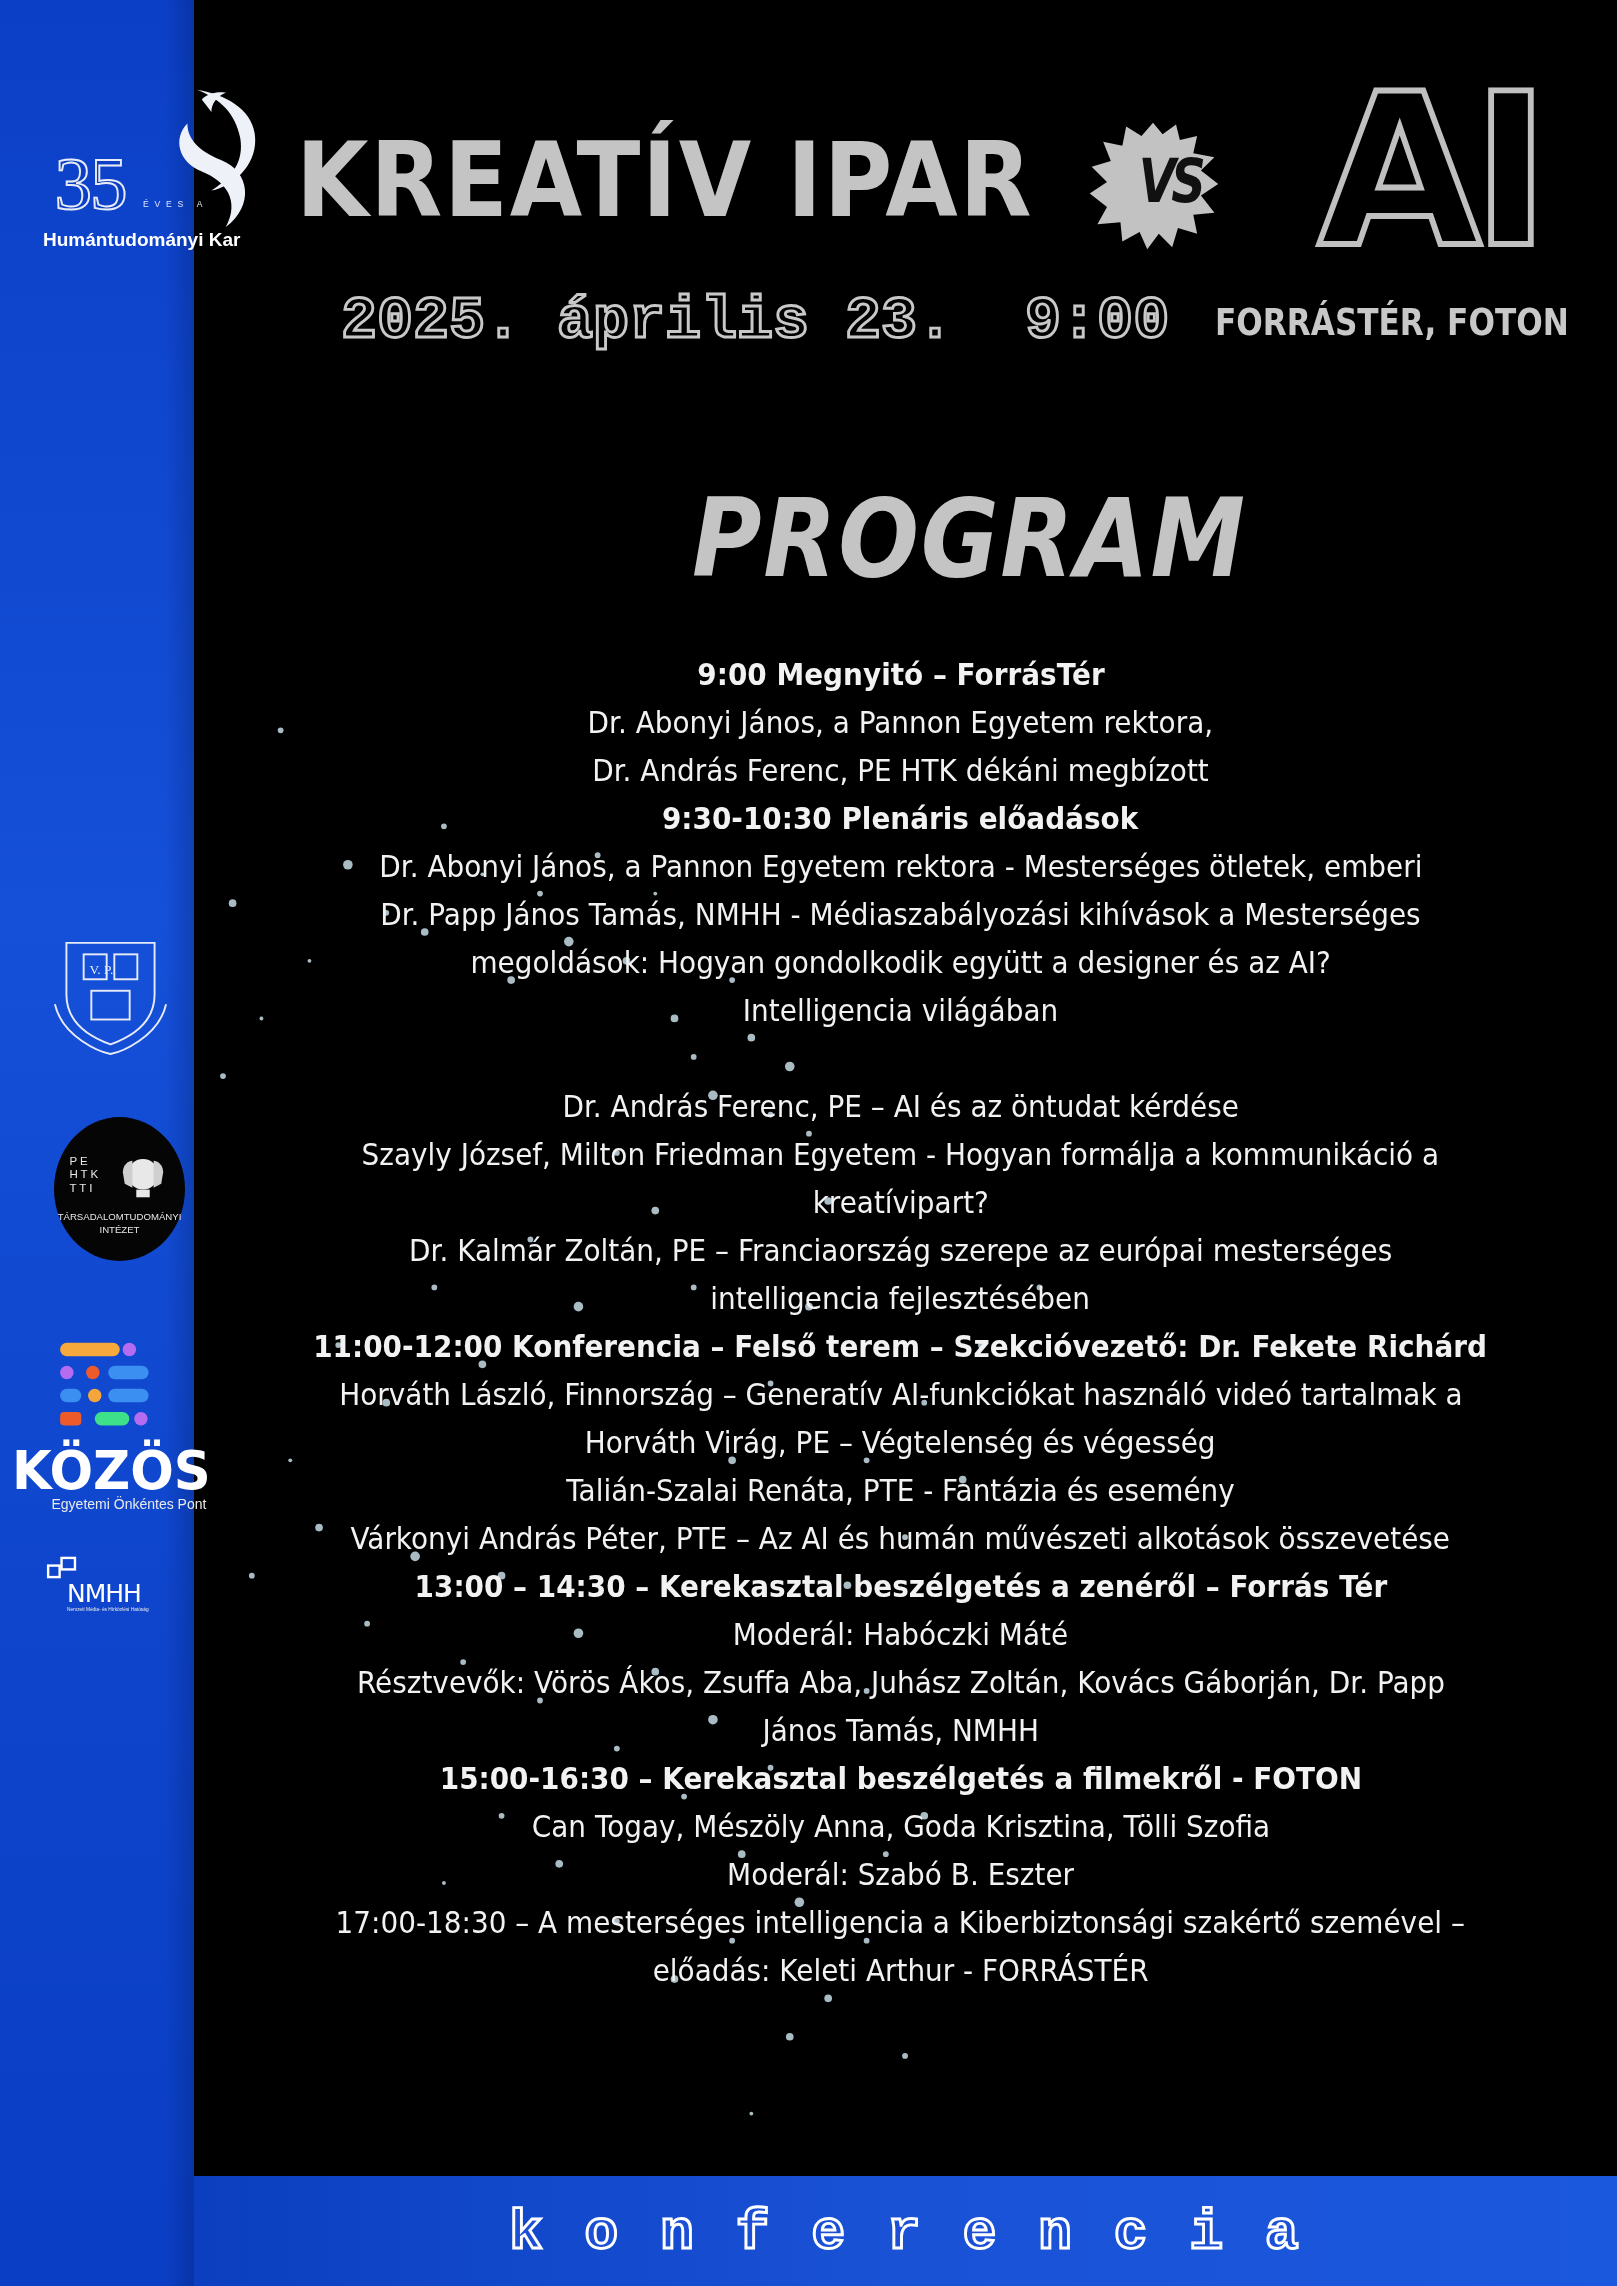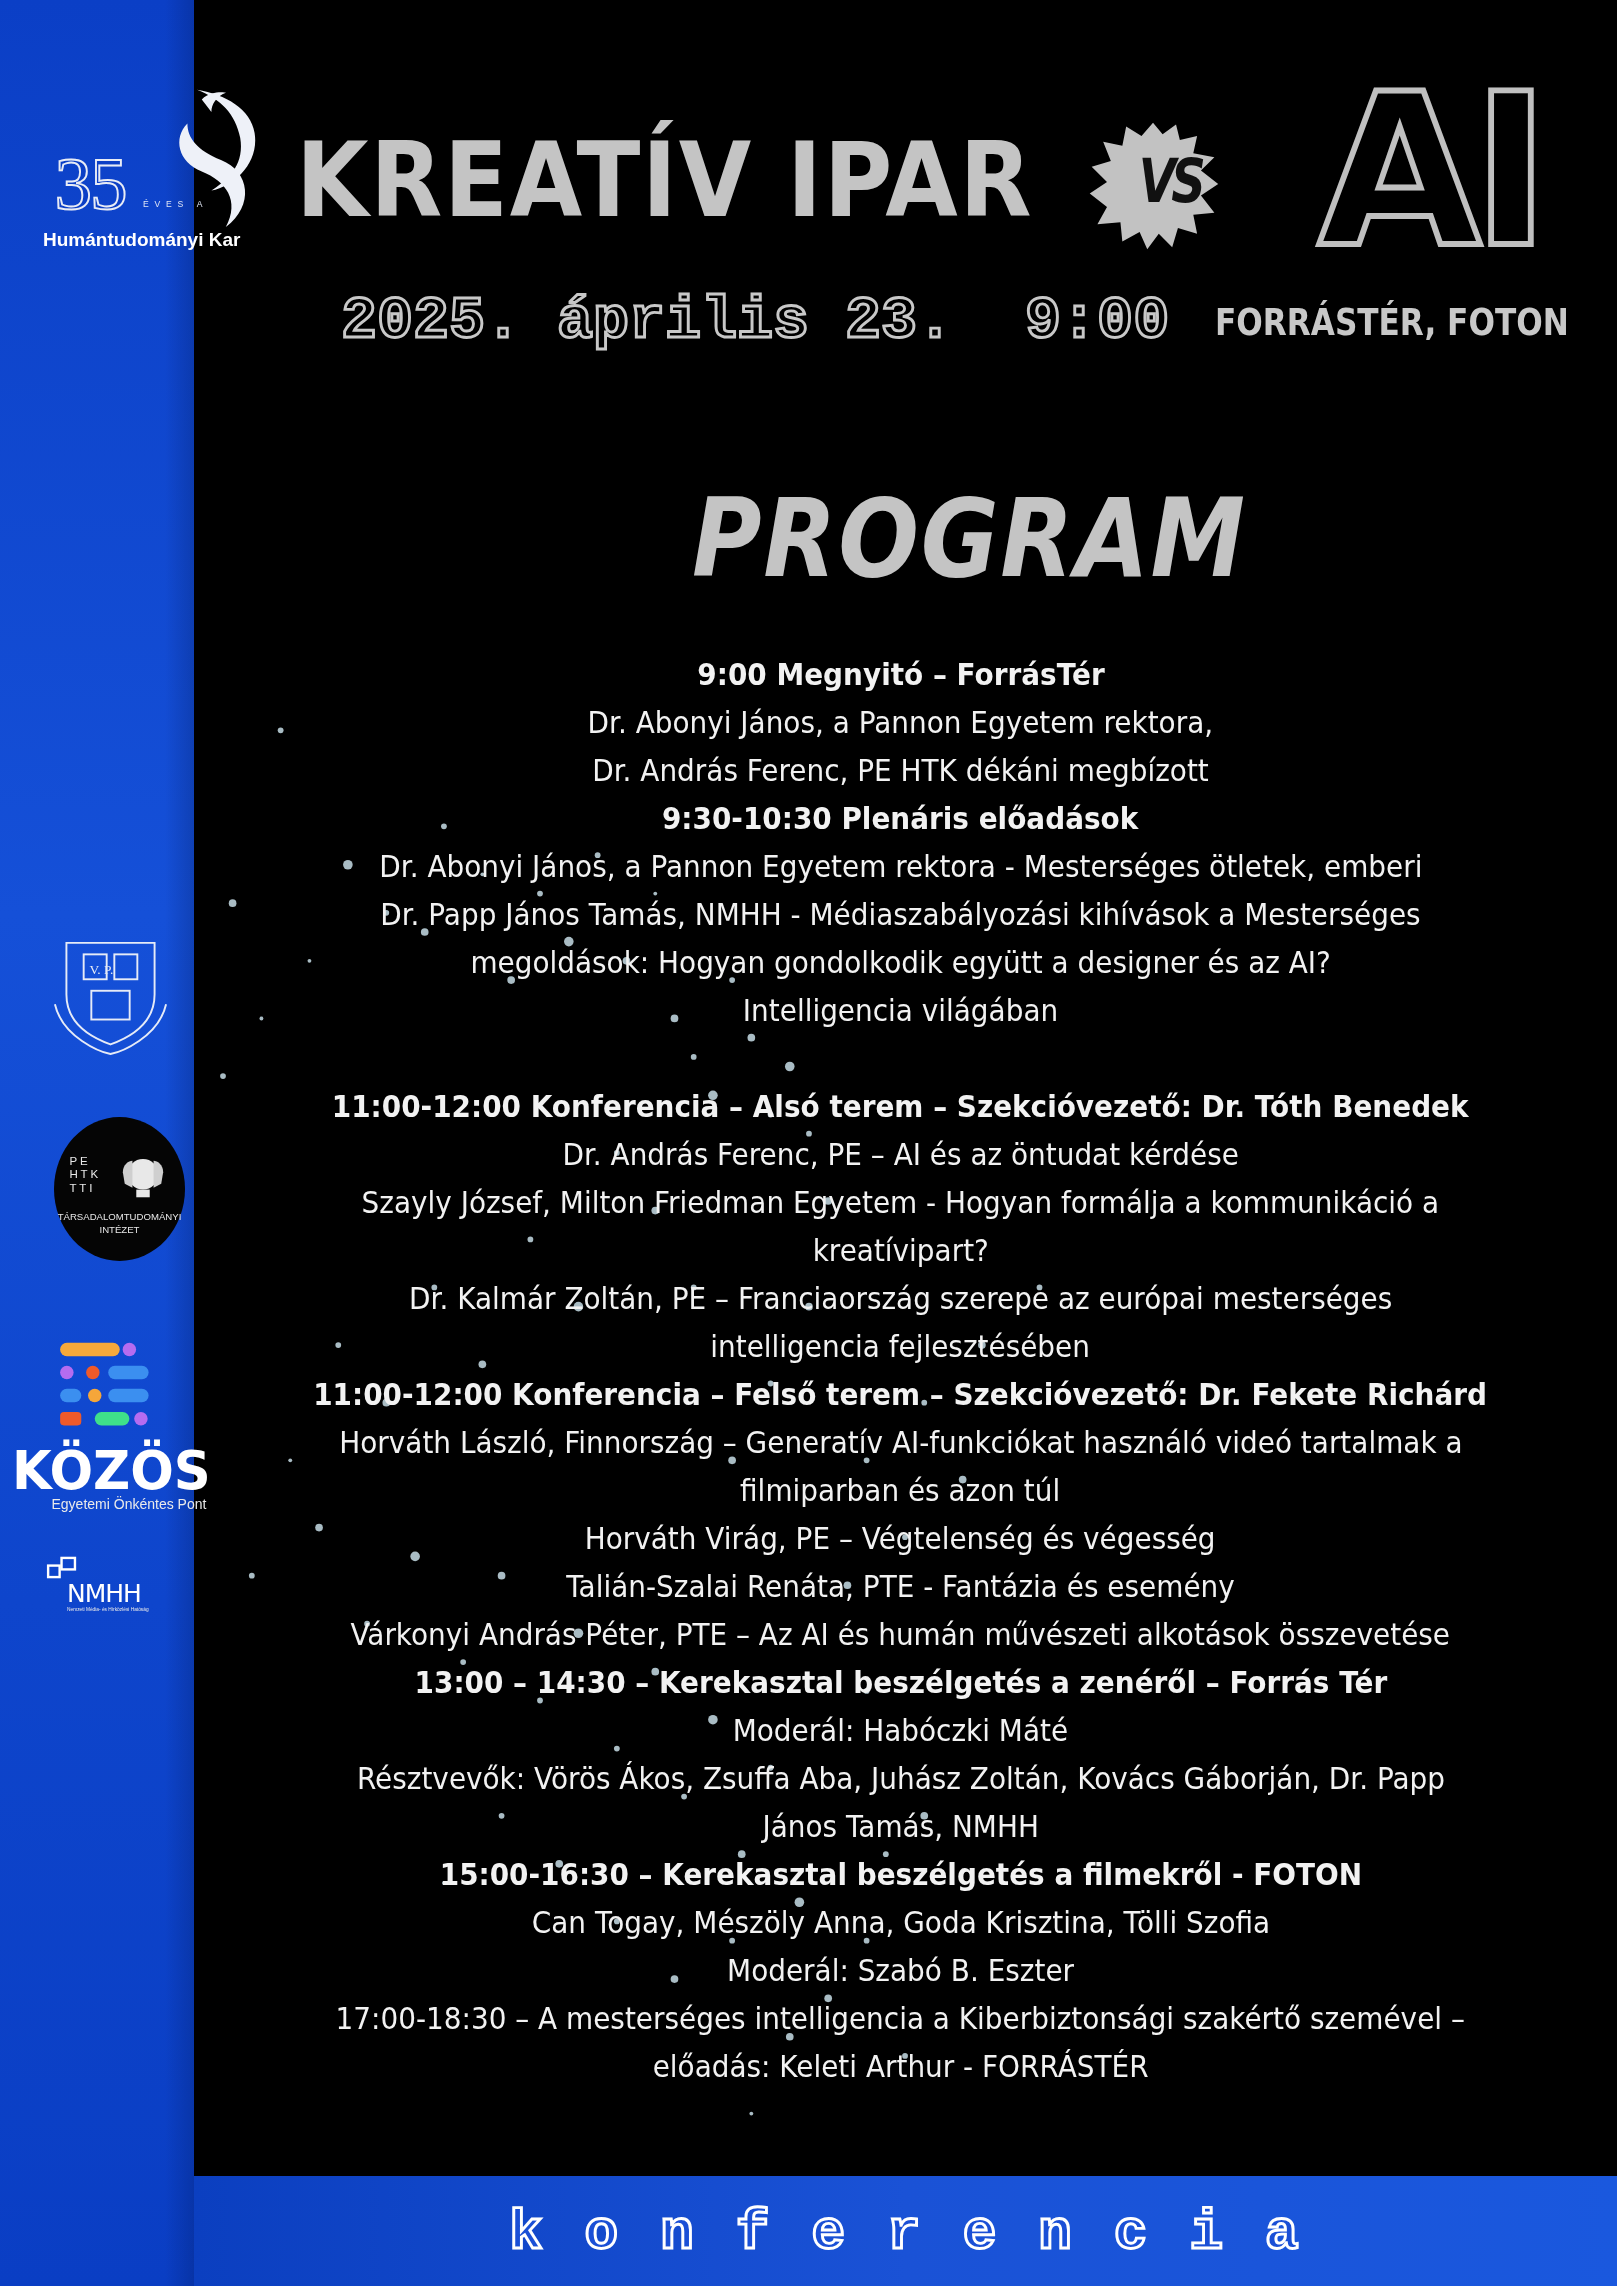--- a/index.html
+++ b/index.html
@@ -167,29 +167,27 @@
 <div class="program">
   <div class="line b"><span class="condensed">9:00 Megnyitó – ForrásTér</span></div>
   <div class="line"><span class="condensed">Dr. Abonyi János, a Pannon Egyetem rektora,</span></div>
   <div class="line"><span class="condensed">Dr. András Ferenc, PE HTK dékáni megbízott</span></div>
   <div class="line b"><span class="condensed">9:30-10:30 Plenáris előadások</span></div>
   <div class="line"><span class="condensed">Dr. Abonyi János, a Pannon Egyetem rektora - Mesterséges ötletek, emberi</span></div>
   <div class="line"><span class="condensed">Dr. Papp János Tamás, NMHH - Médiaszabályozási kihívások a Mesterséges</span></div>
   <div class="line"><span class="condensed">megoldások: Hogyan gondolkodik együtt a designer és az AI?</span></div>
   <div class="line"><span class="condensed">Intelligencia világában</span></div>
   <div class="line blank"><span class="condensed"></span></div>
-  <div class="line b"><span class="condensed">11:00-12:00 Konferencia – Alsó terem – Szekcióvezető: Dr. Tóth Benedek</span></div>
   <div class="line"><span class="condensed">Dr. András Ferenc, PE – AI és az öntudat kérdése</span></div>
   <div class="line"><span class="condensed">Szayly József, Milton Friedman Egyetem - Hogyan formálja a kommunikáció a</span></div>
   <div class="line"><span class="condensed">kreatívipart?</span></div>
   <div class="line"><span class="condensed">Dr. Kalmár Zoltán, PE – Franciaország szerepe az európai mesterséges</span></div>
   <div class="line"><span class="condensed">intelligencia fejlesztésében</span></div>
   <div class="line b"><span class="condensed">11:00-12:00 Konferencia – Felső terem – Szekcióvezető: Dr. Fekete Richárd</span></div>
   <div class="line"><span class="condensed">Horváth László, Finnország – Generatív AI-funkciókat használó videó tartalmak a</span></div>
-  <div class="line"><span class="condensed">filmiparban és azon túl</span></div>
   <div class="line"><span class="condensed">Horváth Virág, PE – Végtelenség és végesség</span></div>
   <div class="line"><span class="condensed">Talián-Szalai Renáta, PTE -  Fantázia és esemény</span></div>
   <div class="line"><span class="condensed">Várkonyi András Péter, PTE – Az AI és humán művészeti alkotások összevetése</span></div>
   <div class="line b"><span class="condensed">13:00 – 14:30 – Kerekasztal beszélgetés a zenéről – Forrás Tér</span></div>
   <div class="line"><span class="condensed">Moderál: Habóczki Máté</span></div>
   <div class="line"><span class="condensed">Résztvevők: Vörös Ákos, Zsuffa Aba, Juhász Zoltán, Kovács Gáborján, Dr. Papp</span></div>
   <div class="line"><span class="condensed">János Tamás, NMHH</span></div>
   <div class="line b"><span class="condensed">15:00-16:30 – Kerekasztal beszélgetés a filmekről - FOTON</span></div>
   <div class="line"><span class="condensed">Can Togay, Mészöly Anna, Goda Krisztina, Tölli Szofia</span></div>
   <div class="line"><span class="condensed">Moderál: Szabó B. Eszter</span></div>

